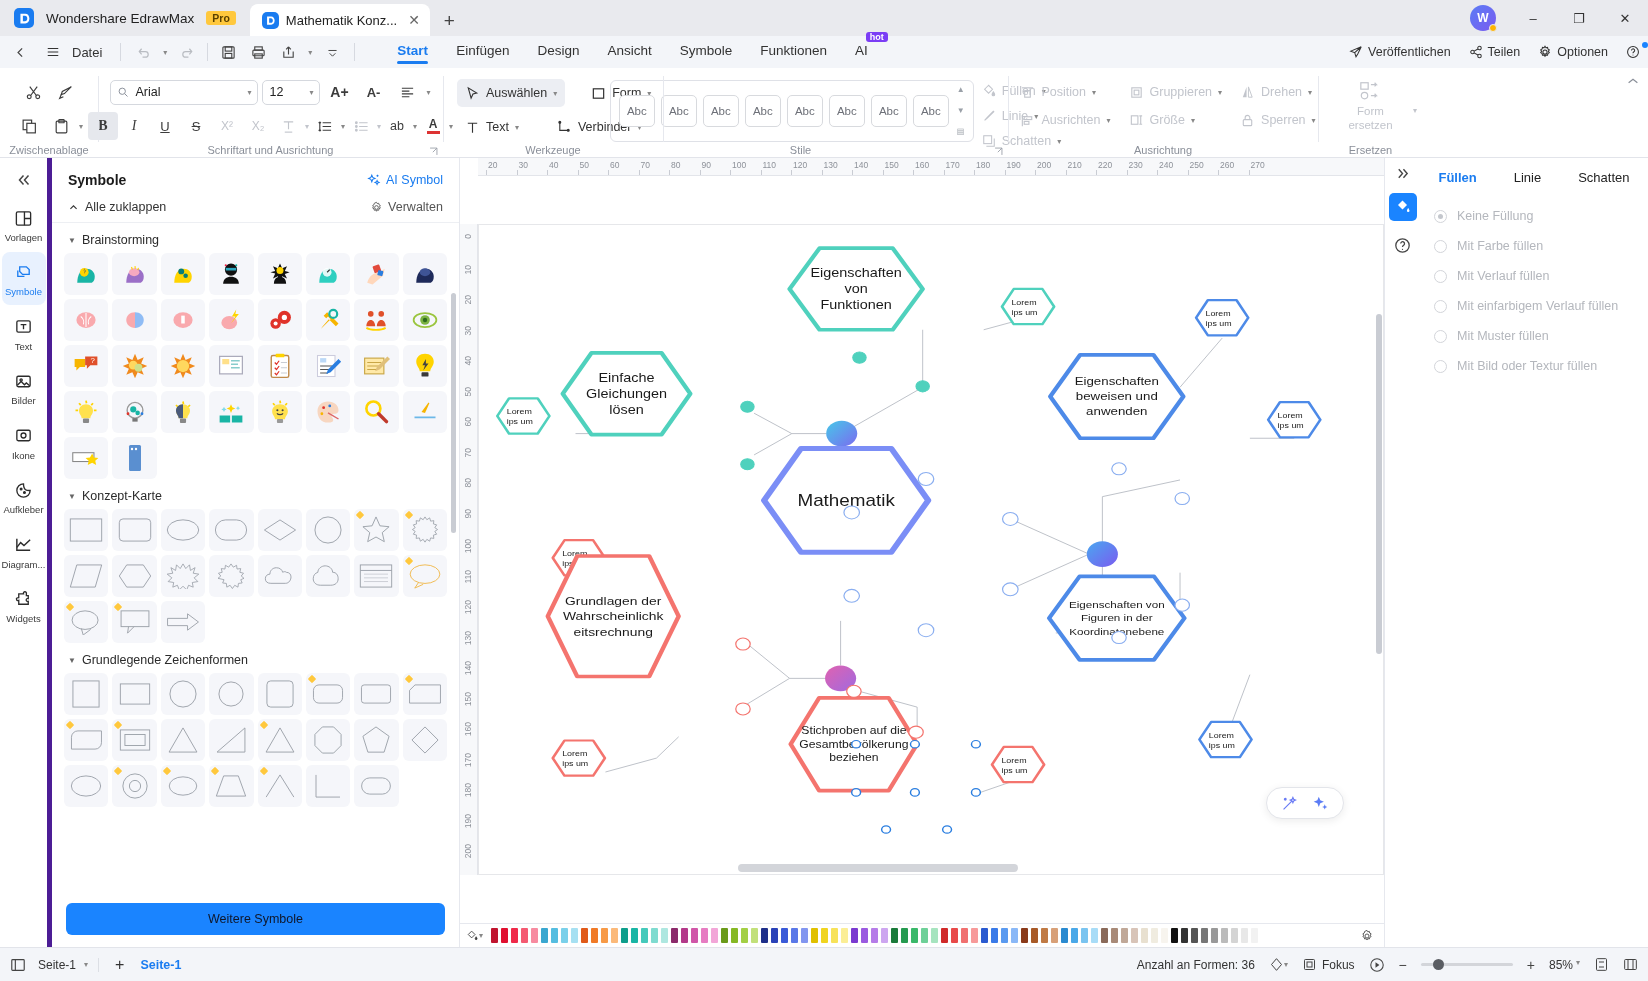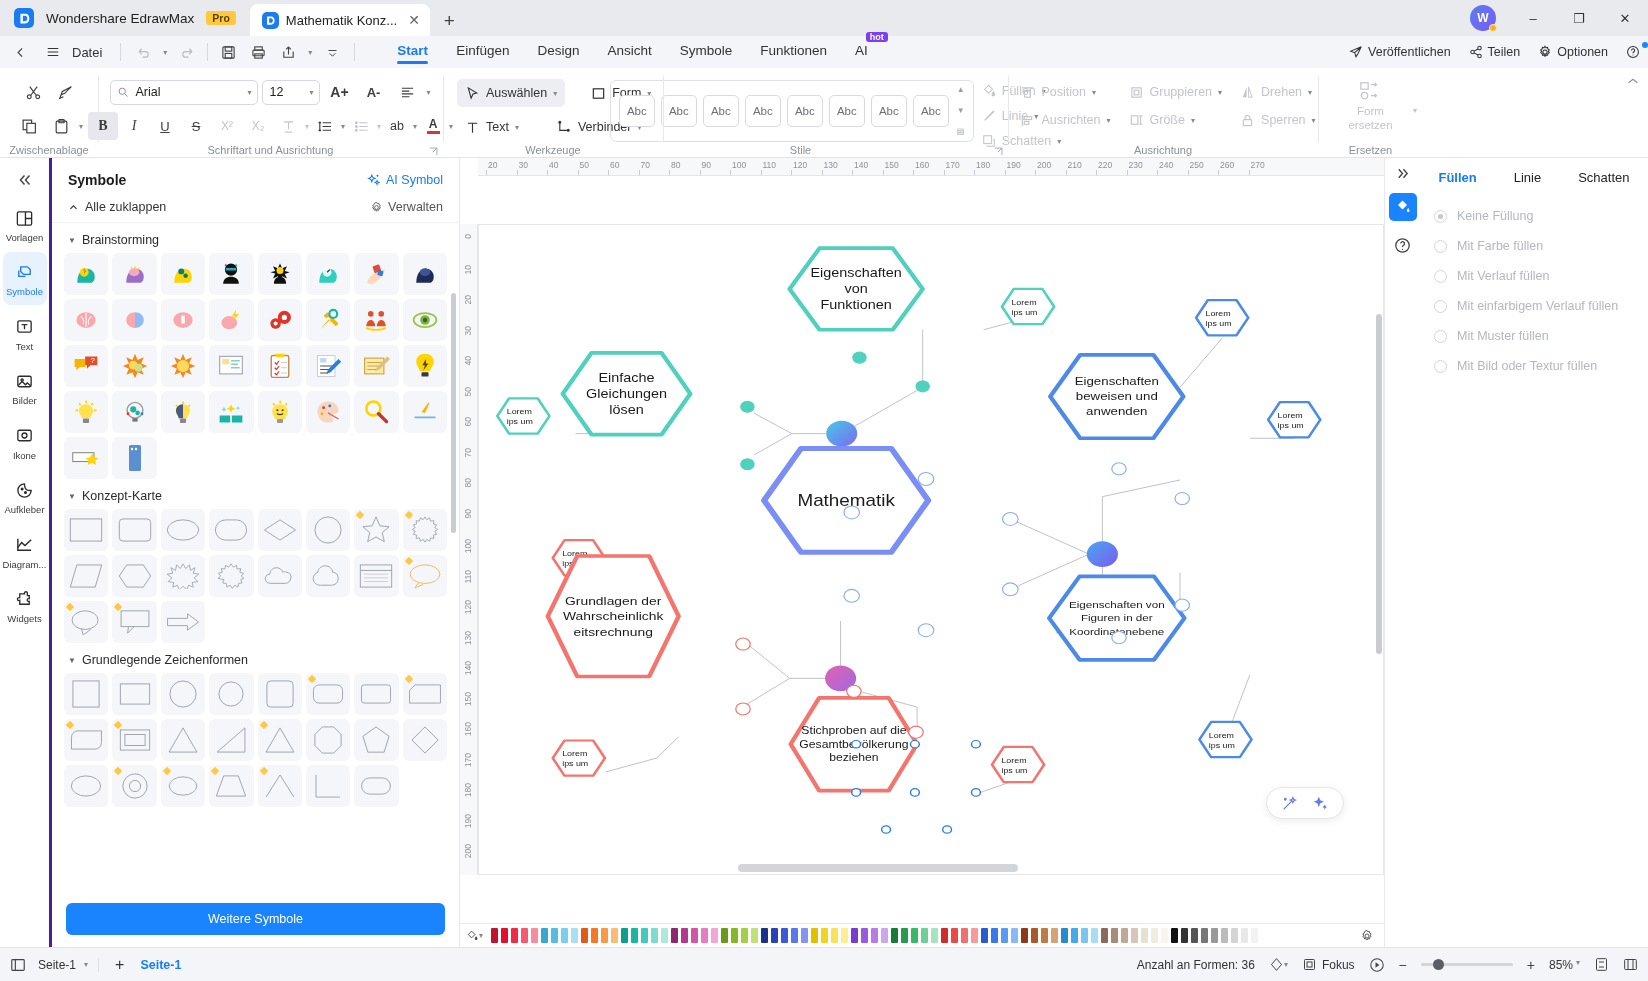--- a/index.html
+++ b/index.html
@@ -65,21 +65,21 @@
   .dimrow { display:flex;align-items:center;gap:6px;height:24px;color:#c2c5cc;font-size:12.5px;cursor:default; }
   .grid2 { display:grid;grid-template-columns:auto auto auto;gap:2px 10px; }
   .bigbtn { display:flex;flex-direction:column;align-items:center;gap:2px;color:#c2c5cc;font-size:11.5px;cursor:default;padding-top:6px; }
   .corner { position:absolute;right:4px;bottom:1px;font-size:10px;color:#9aa0a8;cursor:pointer; }
   .ribbon-collapse { position:absolute;right:8px;top:6px;color:#8a8f99;font-size:12px;cursor:pointer; }
 
   
   .main { flex:1; display:flex; min-height:0; }
 
   
-  .rail { width:52px;background:#fff;border-right:3px solid #4c1d95;display:flex;flex-direction:column;align-items:center;padding-top:8px;flex:0 0 52px; }
+  .rail { width:52px;background:#fff;border-right:5px solid #4c1d95;display:flex;flex-direction:column;align-items:center;padding-top:8px;flex:0 0 52px; }
   .railchev { color:#444;font-size:14px;padding:6px 0 10px 0;cursor:pointer; }
   .railitem { width:44px;display:flex;flex-direction:column;align-items:center;gap:2px;padding:7px 0;cursor:pointer;border-radius:8px;margin-bottom:2px; }
   .railitem .ri { width:26px;height:26px;display:flex;align-items:center;justify-content:center;color:#2c2c2c; }
   .railitem .rl { font-size:9.5px;color:#3a3a3a;text-align:center;line-height:1.1; }
   .railitem.active { background:#e8f1fe; }
   .railitem.active .ri, .railitem.active .rl { color:#1a7cf0; }
 
   
   .sympanel { width:408px;background:#fff;border-right:1px solid #e6e8ee;display:flex;flex-direction:column;flex:0 0 408px;min-height:0; }
   .sp-head { display:flex;align-items:center;justify-content:space-between;padding:14px 16px 8px 16px; }
@@ -92,21 +92,21 @@
   .sp-collapse { display:flex;align-items:center;gap:6px;font-size:12.5px;color:#333;cursor:pointer; }
   .sp-manage { display:flex;align-items:center;gap:5px;font-size:12.5px;color:#555;cursor:pointer; }
   .sp-scroll { flex:1;overflow:hidden;position:relative;padding:0 12px; }
   .sp-scrollbar { position:absolute;right:3px;top:70px;width:5px;height:240px;background:#c9ccd3;border-radius:3px; }
   .cat { display:flex;align-items:center;gap:6px;font-size:12.5px;color:#2b2b2b;padding:10px 4px 6px 4px;cursor:pointer; }
   .cat .tri { font-size:8px;color:#666; }
   .symgrid { display:grid;grid-template-columns:repeat(8,1fr);gap:4px; }
   .symcell { height:42px;background:#f5f6fa;border-radius:6px;display:flex;align-items:center;justify-content:center;cursor:pointer;position:relative;overflow:hidden; }
   .symcell .dotm { position:absolute;left:3px;top:3px;width:6px;height:6px;background:#ffc83d;border-radius:50%;transform:rotate(45deg);border-radius:1px; }
   .sp-foot { padding:10px 14px 12px 14px;background:#fff; }
-  .morebtn { width:100%;height:32px;background:#1a84ff;color:#ffffff;border:none;border-radius:6px;font-size:12.5px;cursor:pointer;font-family:inherit; }
+  .morebtn { width:100%;height:32px;background:#1a84ff;color:#0f172a;border:none;border-radius:6px;font-size:12.5px;cursor:pointer;font-family:inherit; }
 
   
   .canvaswrap { flex:1;display:flex;flex-direction:column;min-width:0;background:#fff;position:relative;gap:48px; }
   .ruler-h { height:18px;background:#f7f8fa;border-bottom:1px solid #e3e5ea;position:relative;overflow:hidden;margin-left:18px; }
   .ruler-h .tk { position:absolute;top:2px;font-size:8.5px;color:#8d9199; }
   .ruler-h .tl { position:absolute;bottom:0;width:1px;height:5px;background:#c9ccd3; }
   .canvasrow { flex:1;display:flex;min-height:0;position:relative; }
   .ruler-v { width:18px;background:#f7f8fa;border-right:1px solid #e3e5ea;position:relative;overflow:hidden;flex:0 0 18px; }
   .ruler-v .tk { position:absolute;left:3px;font-size:8.5px;color:#8d9199;writing-mode:vertical-rl;transform:rotate(180deg); }
   .canvas { flex:1;position:relative;overflow:hidden;background:#f0f1f4; }

